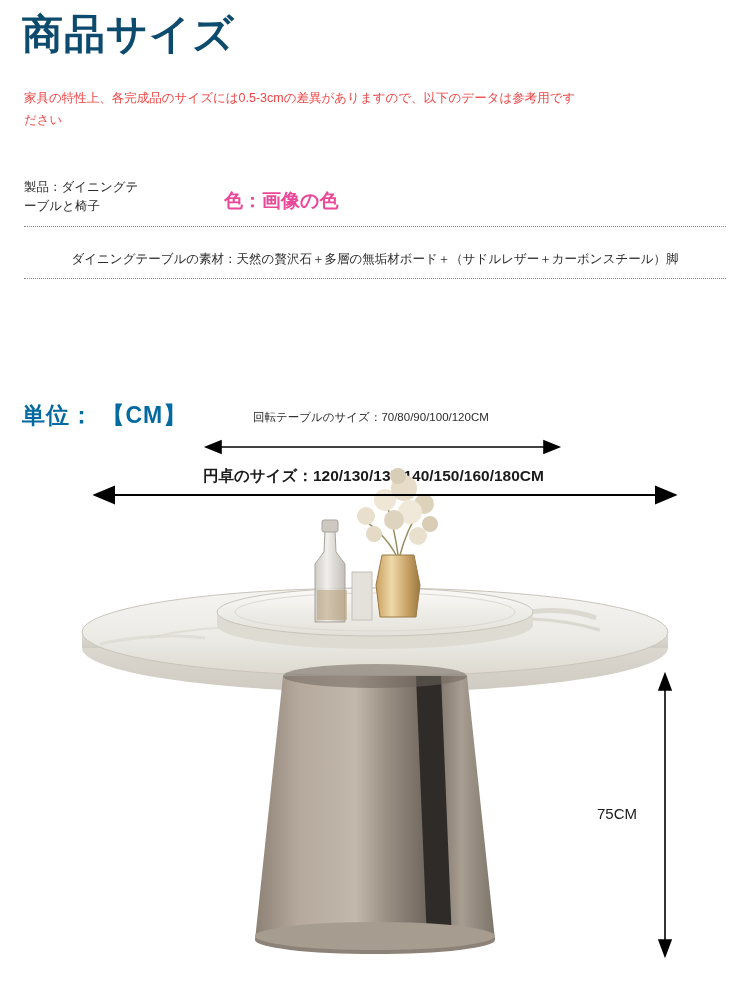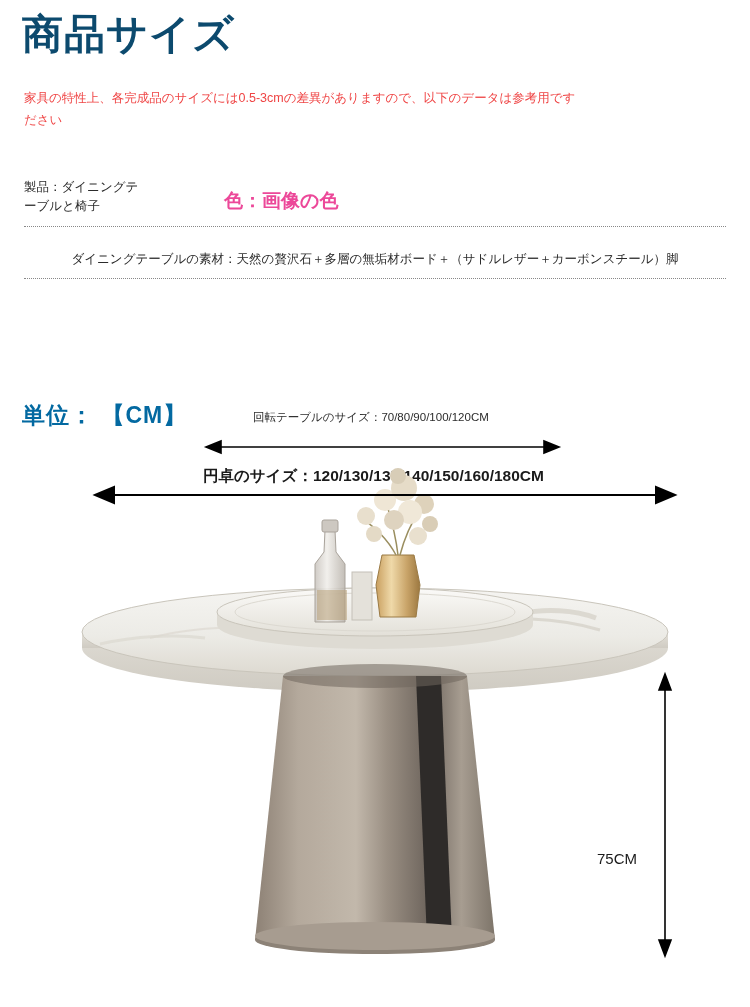--- a/index.html
+++ b/index.html
@@ -108,21 +108,20 @@
     color: #1a1a1a;
     white-space: nowrap;
   }
   .caption-height {
     position: absolute;
     left: 597px;
     top: 405px;
     font-size: 15px;
     color: #1a1a1a;
     white-space: nowrap;
-    margin-top: 45px;
   }
 
   .arrow-svg {
     position: absolute;
     left: 0;
     top: 0;
     width: 750px;
     height: 607px;
     pointer-events: none;
   }

